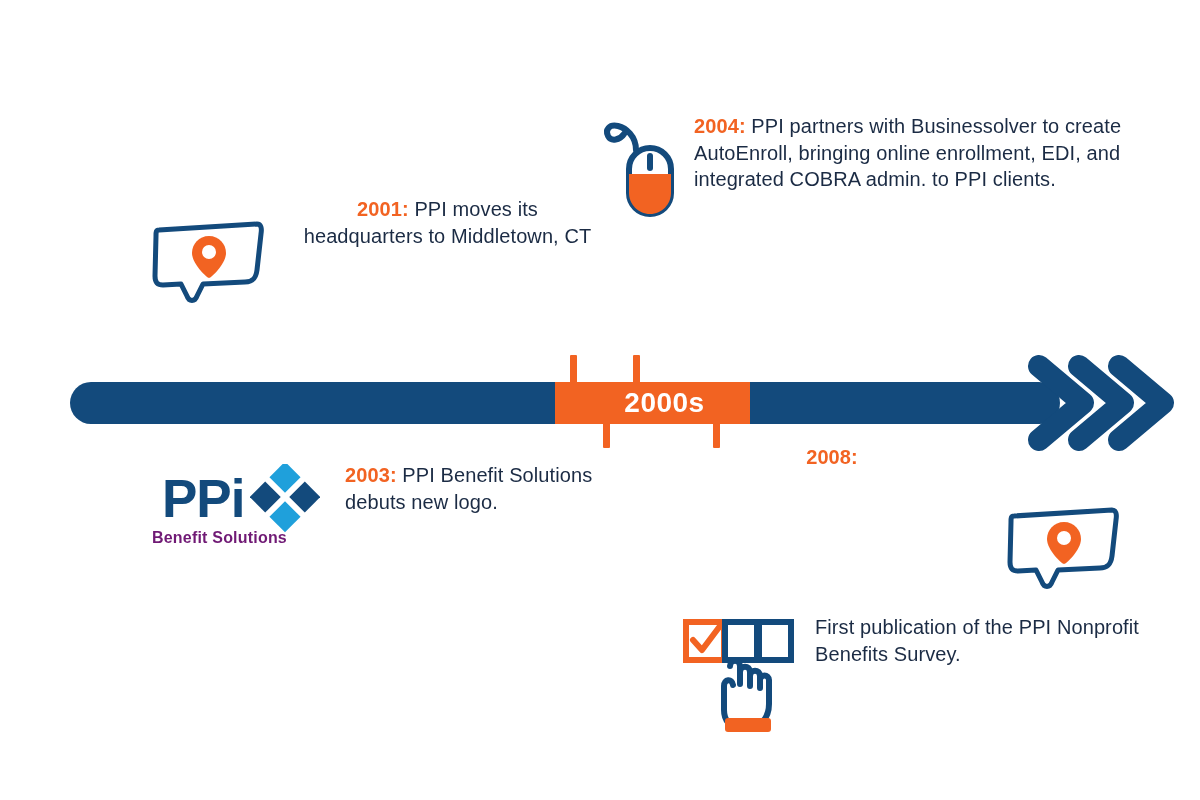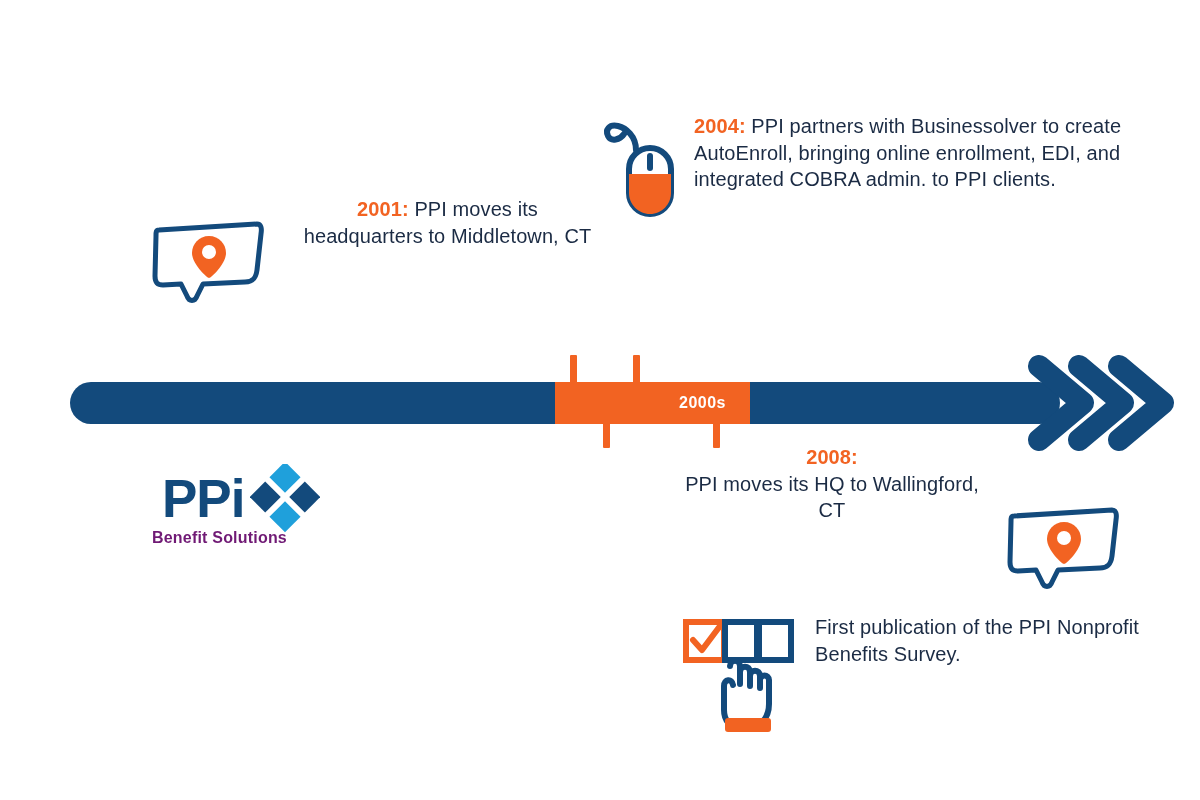--- a/index.html
+++ b/index.html
@@ -40,24 +40,23 @@
   }
   .tl-decade-label {
     position: absolute;
     left: 555px;
     top: 382px;
     width: 219px;
     height: 42px;
     line-height: 42px;
     text-align: center;
     color: #ffffff;
-    font-size: 16px;
+    font-size: 28px;
     font-weight: bold;
     letter-spacing: 0.5px;
-    margin-left: 38px;
   }
   .tick {
     position: absolute;
     width: 7px;
     background: #F26322;
     border-radius: 1px;
   }
   .tick-up   { height: 28px; top: 355px; }
   .tick-down { height: 28px; top: 420px; }
 
@@ -163,24 +162,26 @@
     <svg style="position:absolute; left:100px; top:-2px; width:70px; height:70px;" viewBox="0 0 70 70">
       <g transform="translate(35,33) rotate(45)">
         <rect x="-25" y="-25" width="22" height="22" fill="#1FA0DB"></rect>
         <rect x="3" y="-25" width="22" height="22" fill="#134A7C"></rect>
         <rect x="-25" y="3" width="22" height="22" fill="#134A7C"></rect>
         <rect x="3" y="3" width="22" height="22" fill="#1FA0DB"></rect>
       </g>
     </svg>
   </div>
 
+  <div class="entry" style="left:345px; top:462px; width:290px;">
+    <span class="year">2003:</span><span> PPI Benefit Solutions debuts new logo.</span>
+  </div>
 
   <div class="entry" style="left:682px; top:444px; width:300px;text-align:center;">
     <div class="year">2008:</div>
-    <div>PPI moves its HQ to Wallingford, CT</div>
   </div>
 
   <svg class="icon" style="left:1000px; top:498px; width:130px; height:100px;" viewBox="0 0 130 100">
     <path d="M14,18 L112,12 C116,12 117,16 116,22 L112,58 C111,66 108,70 100,70
              L58,72 L52,84 C50,90 44,90 42,84 L36,72 L18,73
              C12,73 10,70 10,64 L11,24 C11,20 11,18 14,18 Z" fill="none" stroke="#134A7C" stroke-width="5" stroke-linejoin="round" stroke-linecap="round"></path>
     <path d="M64,24 C54,24 47,32 47,41 C47,52 62,66 64,66 C66,66 81,52 81,41 C81,32 74,24 64,24 Z" fill="#F26322"></path>
     <circle cx="64" cy="40" r="7" fill="#ffffff"></circle>
   </svg>
 

